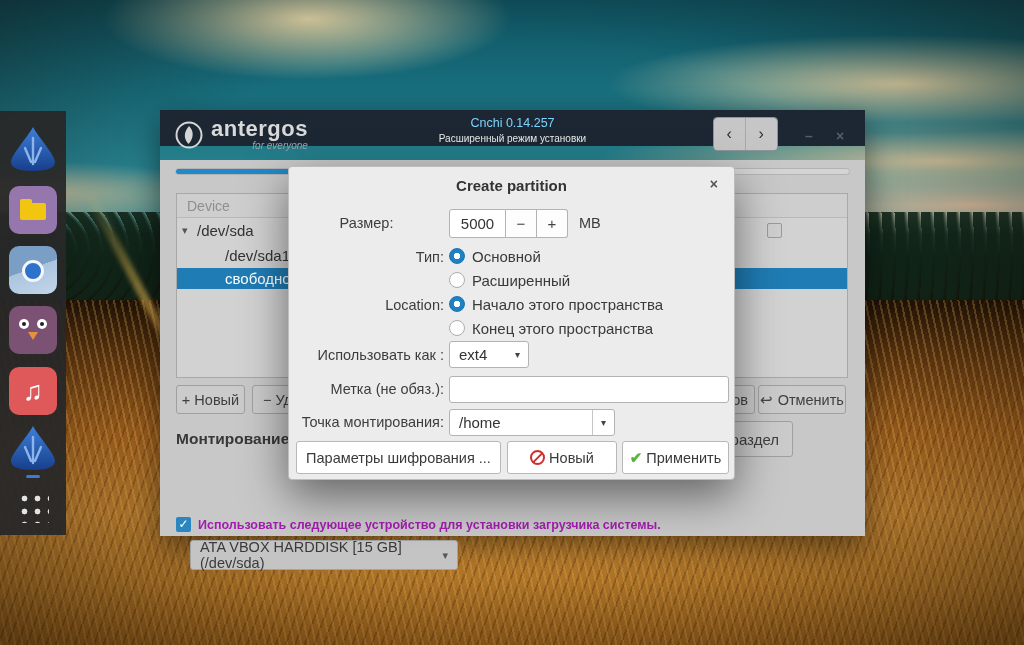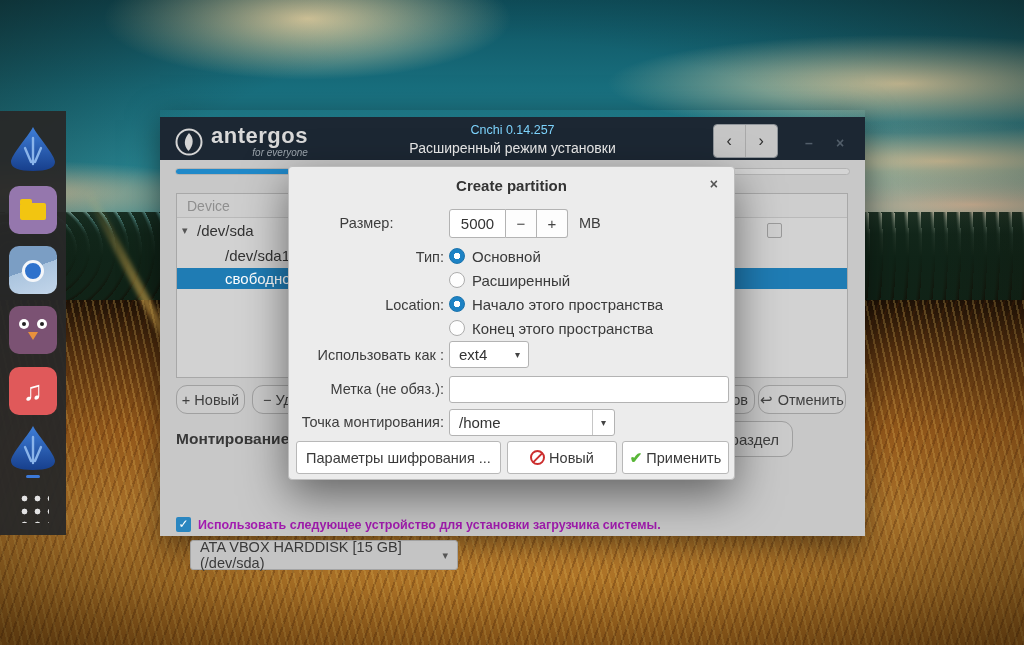--- a/index.html
+++ b/index.html
@@ -53,28 +53,28 @@
   .owl-beak { position:absolute; left:19px; top:26px; width:0; height:0;
     border-left:5px solid transparent; border-right:5px solid transparent; border-top:8px solid #e8913c; }
   .run-dot { position:absolute; left:26px; width:14px; height:3px; background:#3c79d8; border-radius:2px; }
   .appgrid { position:absolute; left:17px; width:32px; height:32px;
     background-image:radial-gradient(circle, #e3e3e3 2.6px, rgba(0,0,0,0) 3.2px);
     background-size:13px 13px; background-position:1px 1px; }
 
   
   .win { position:absolute; left:160px; top:110px; width:705px; height:426px; z-index:2;
     box-shadow:0 10px 30px rgba(0,0,0,.5); }
-  .titlebar { position:absolute; left:0; top:0; width:705px; height:50px; background:#1c2733;margin-top:7px; }
+  .titlebar { position:absolute; left:0; top:0; width:705px; height:36px; background:#1c2733; }
   .logo { position:absolute; left:14px; top:9px; display:flex; align-items:center; }
   .logo-text { margin-left:7px; }
   .logo-name { color:#d9d9d9; font-size:22px; font-weight:bold; letter-spacing:.5px; line-height:20px; }
   .logo-tag { color:#9aa3ab; font-size:10px; font-style:italic; text-align:right; margin-top:1px; }
   .tb-center { position:absolute; left:0; top:6px; width:705px; text-align:center; }
   .tb-version { color:#7dd3fc; font-size:12.5px; }
-  .tb-sub { color:#e9e9e9; font-size:14px; margin-top:3px; }
+  .tb-sub { color:#e9e9e9; font-size:10px; margin-top:3px; }
   .navbtns { position:absolute; left:553px; top:7px; width:65px; height:34px; display:flex;
     border-radius:4px; overflow:hidden; border:1px solid #8f9499; }
   .navbtn { width:50%; background:#c6c6c6; color:#2f2f2f; font-size:16px;
     display:flex; align-items:center; justify-content:center; }
   .navbtn:first-child { border-right:1px solid #a9a9a9; }
   .winctl { position:absolute; top:18px; color:#525e6a; font-size:14px; font-weight:bold; }
 
   .content { position:absolute; left:0; top:50px; width:705px; height:376px; background:#c8c8c8; }
 
   .progress { position:absolute; left:15px; top:8px; width:675px; height:7px; background:#d4d4d4;
@@ -86,21 +86,21 @@
   .dt-head { height:24px; line-height:24px; padding-left:10px; color:#8f8f8f; font-size:14px;
     border-bottom:1px solid #b9b9b9; background:#cecece; }
   .dt-row { position:relative; height:25px; line-height:25px; color:#333; font-size:15px; }
   .dt-exp { position:absolute; left:5px; top:0; color:#555; font-size:11px; }
   .dt-l1 { padding-left:20px; }
   .dt-l2 { padding-left:48px; }
   .dt-sel { height:21px; line-height:21px; background:#1f7cb4; color:#fff; }
   .dt-check { position:absolute; left:590px; top:5px; width:15px; height:15px;
     border:1px solid #9b9b9b; border-radius:2px; background:#cfcfcf; }
 
-  .gbtn { position:absolute; background:#cbcbcb; border:1px solid #a0a0a0; border-radius:11px;
+  .gbtn { position:absolute; background:#cbcbcb; border:1px solid #a0a0a0; border-radius:3px;
     color:#3f3f3f; font-size:14.5px; display:flex; align-items:center; }
   .btn-row-y { top:225px; height:29px; }
   .undo-ico { color:#444; margin-right:5px; font-size:15px; }
 
   .mount-label { position:absolute; left:16px; top:270px; font-size:15.5px; font-weight:bold; color:#383838; }
   .frag-btn { justify-content:flex-end; }
 
   .bootrow { position:absolute; left:16px; top:357px; display:flex; align-items:center; }
   .bootcheck { width:15px; height:15px; background:#2a86c0; border-radius:2px; color:#fff;
     font-size:12px; line-height:15px; text-align:center; margin-right:7px; }

